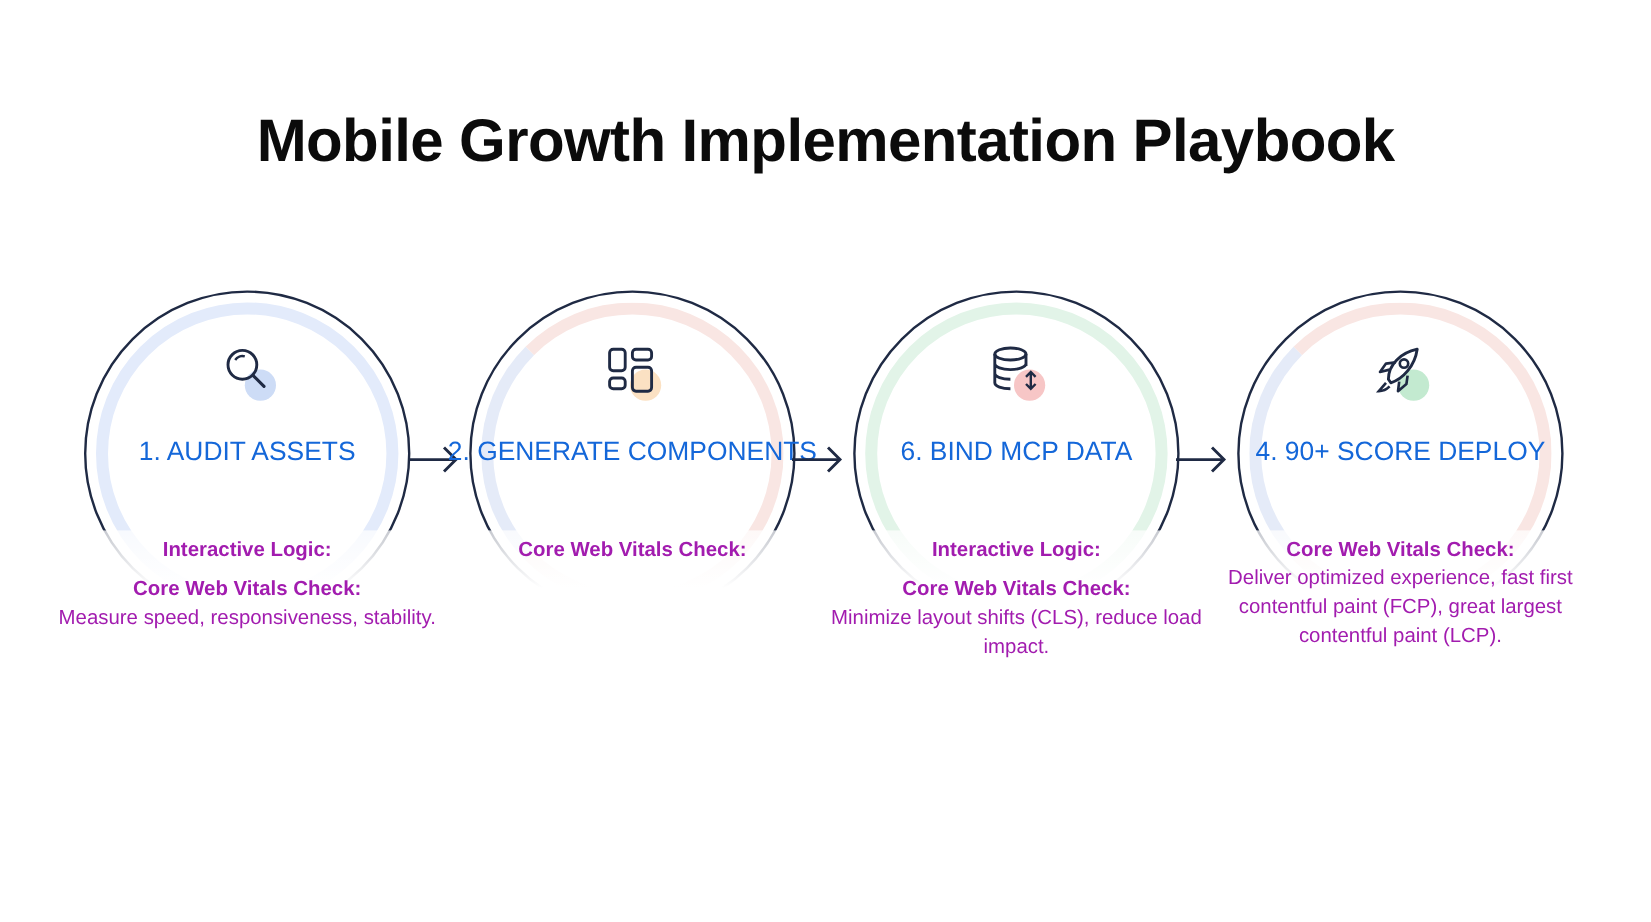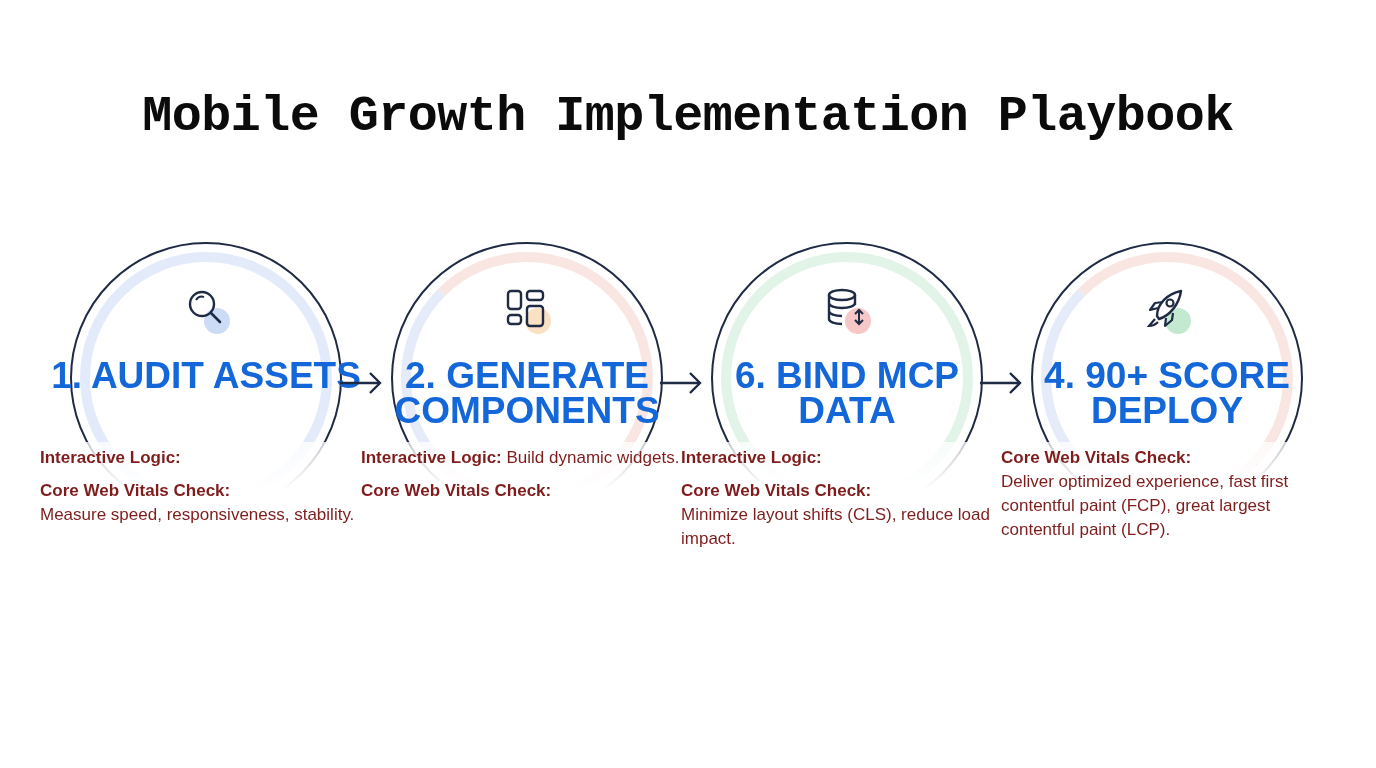--- a/index.html
+++ b/index.html
@@ -2,45 +2,45 @@
 <html><head>
 <meta charset="utf-8">
 <style>
   html, body { margin:0; padding:0; }
   body {
     width:1376px; height:768px; background:#ffffff; position:relative; overflow:hidden;
     font-family: "Liberation Sans", "DejaVu Sans", sans-serif; color:#111;
   }
   .title {
     position:absolute; top:88px; left:0; width:1376px; text-align:center;
-    font-size:50px; font-weight:700; letter-spacing:-0.5px; color:#0b0b0b;font-family:Liberation Mono, monospace;
+    font-size:50px; font-weight:700; letter-spacing:-0.5px; color:#0b0b0b;
   }
   .step { position:absolute; top:242px; width:280px; }
   .circle {
     position:absolute; left:0; top:0; width:272px; height:272px; border-radius:50%;
     border:2.5px solid #1f2a44; box-sizing:border-box; background:#fff;
   }
   .ring {
     position:absolute; left:10px; top:10px; width:252px; height:252px; border-radius:50%;
     box-sizing:border-box; border:10px solid;
   }
   .mask {
     position:absolute; left:-6px; top:200px; width:290px; height:120px;
     background:linear-gradient(to bottom, rgba(255,255,255,0.75), #fff 40%);
   }
   .icon { position:absolute; left:112px; top:44px; width:48px; height:48px; }
   .icon .dot { position:absolute; width:26px; height:26px; border-radius:50%; right:0; bottom:0; }
   .icon svg { position:absolute; left:0; top:0; }
   .heading {
     position:absolute; left:-20px; width:312px; top:116px; text-align:center;
-    font-size:37px; font-weight:700; color:#1467d9; line-height:35px;
+    font-size:22px; font-weight:400; color:#1467d9; line-height:35px;
   }
   .body {
-    position:absolute; left:-30px; width:332px; top:204px; text-align:left;
-    font-size:17px; line-height:24px; color:#7f1d1d;
+    position:absolute; left:-30px; width:332px; top:204px; text-align:center;
+    font-size:17px; line-height:24px; color:#a21caf;
   }
   .body p { margin:0 0 9px 0; }
   .body b { font-weight:700; }
   .arrow { position:absolute; top:370px; width:44px; height:26px; }
 </style>
 </head>
 <body>
 
 <div class="title">Mobile Growth Implementation Playbook</div>
 
@@ -76,21 +76,20 @@
     <div class="dot" style="background:#fbe1c3;"></div>
     <svg width="48" height="48" viewBox="0 0 48 48">
         <rect x="5" y="5" width="13" height="18" rx="3" fill="none" stroke="#1f2a44" stroke-width="2.4"></rect>
         <rect x="24" y="5" width="16" height="9" rx="3" fill="none" stroke="#1f2a44" stroke-width="2.4"></rect>
         <rect x="5" y="29" width="13" height="9" rx="3" fill="none" stroke="#1f2a44" stroke-width="2.4"></rect>
         <rect x="24" y="20" width="16" height="20" rx="3" fill="none" stroke="#1f2a44" stroke-width="2.4"></rect>
       </svg>
   </div>
   <div class="heading">2. GENERATE COMPONENTS</div>
   <div class="body">
-    <p><b>Interactive Logic:</b> <span>Build dynamic widgets.</span></p>
     <p><b>Core Web Vitals Check:</b><br></p>
   </div>
 </div>
 
 <svg class="arrow" style="left:660px;" viewBox="0 0 44 26">
     <line x1="0" y1="13" x2="40" y2="13" stroke="#1f2a44" stroke-width="2.4"></line>
     <polyline points="30,3 40,13 30,23" fill="none" stroke="#1f2a44" stroke-width="2.4"></polyline>
   </svg>
 
 <div class="step" style="left:711px;">

